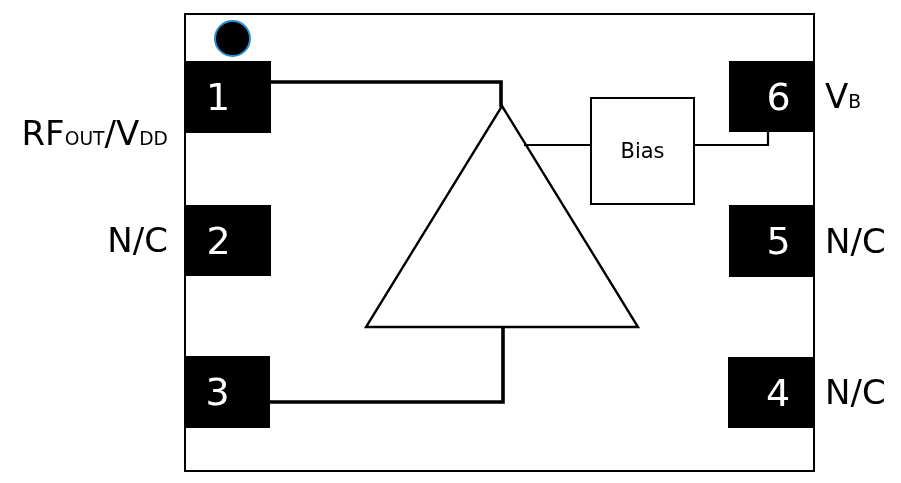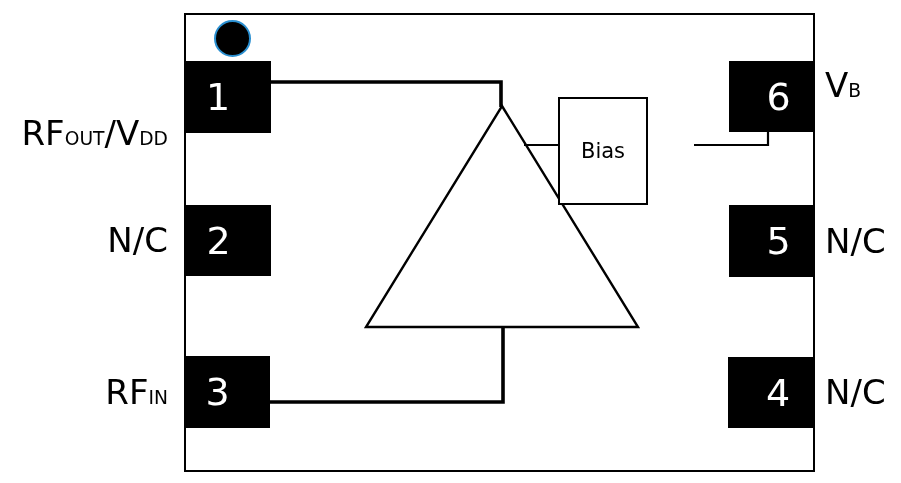--- a/index.html
+++ b/index.html
@@ -44,26 +44,26 @@
   .label{
     position:absolute;height:54px;line-height:54px;
     font-size:34px;color:var(--line,#000);white-space:nowrap;
   }
   .label .sub{font-size:0.55em;}
   .label.leftside{left:0;width:168px;text-align:right;}
   .label.rightside{left:825px;width:76px;text-align:left;}
   #label-pin1{top:70px;margin-top:36px;}
   #label-pin2{top:213px;}
   #label-pin3{top:365px;}
-  #label-pin6{top:58px;}
+  #label-pin6{top:69px;}
   #label-pin5{top:214px;}
   #label-pin4{top:365px;}
   
   #bias-box{
-    position:absolute;left:558px;top:97px;width:90px;height:108px;
+    position:absolute;left:590px;top:97px;width:105px;height:108px;
     border:2.5px solid var(--line,#000);box-sizing:border-box;
     background:var(--background,#fff);
     display:flex;flex-direction:row;align-items:center;justify-content:center;
     font-size:21px;line-height:27px;color:var(--line,#000);
     text-align:center;
   }
   
   #wires{
     position:absolute;left:0;top:0;width:901px;height:483px;
     pointer-events:none;
@@ -110,21 +110,20 @@
     <span class="num">5</span>
   </div>
   <div id="pin4" class="pin right">
     <span class="num">4</span>
   </div>
 
   <div id="label-pin1" class="label leftside"><span>RF</span><span class="sub">OUT</span><span>/V</span><span class="sub">DD</span></div>
 
   <div id="label-pin2" class="label leftside"><span>N/C</span></div>
 
-  <div id="label-pin3" class="label leftside"><span>RF</span><span class="sub">IN</span></div>
 
   <div id="label-pin6" class="label rightside"><span>V</span><span class="sub">B</span></div>
 
   <div id="label-pin5" class="label rightside"><span>N/C</span></div>
 
   <div id="label-pin4" class="label rightside"><span>N/C</span></div>
 
 </div>
 
 </body></html>

